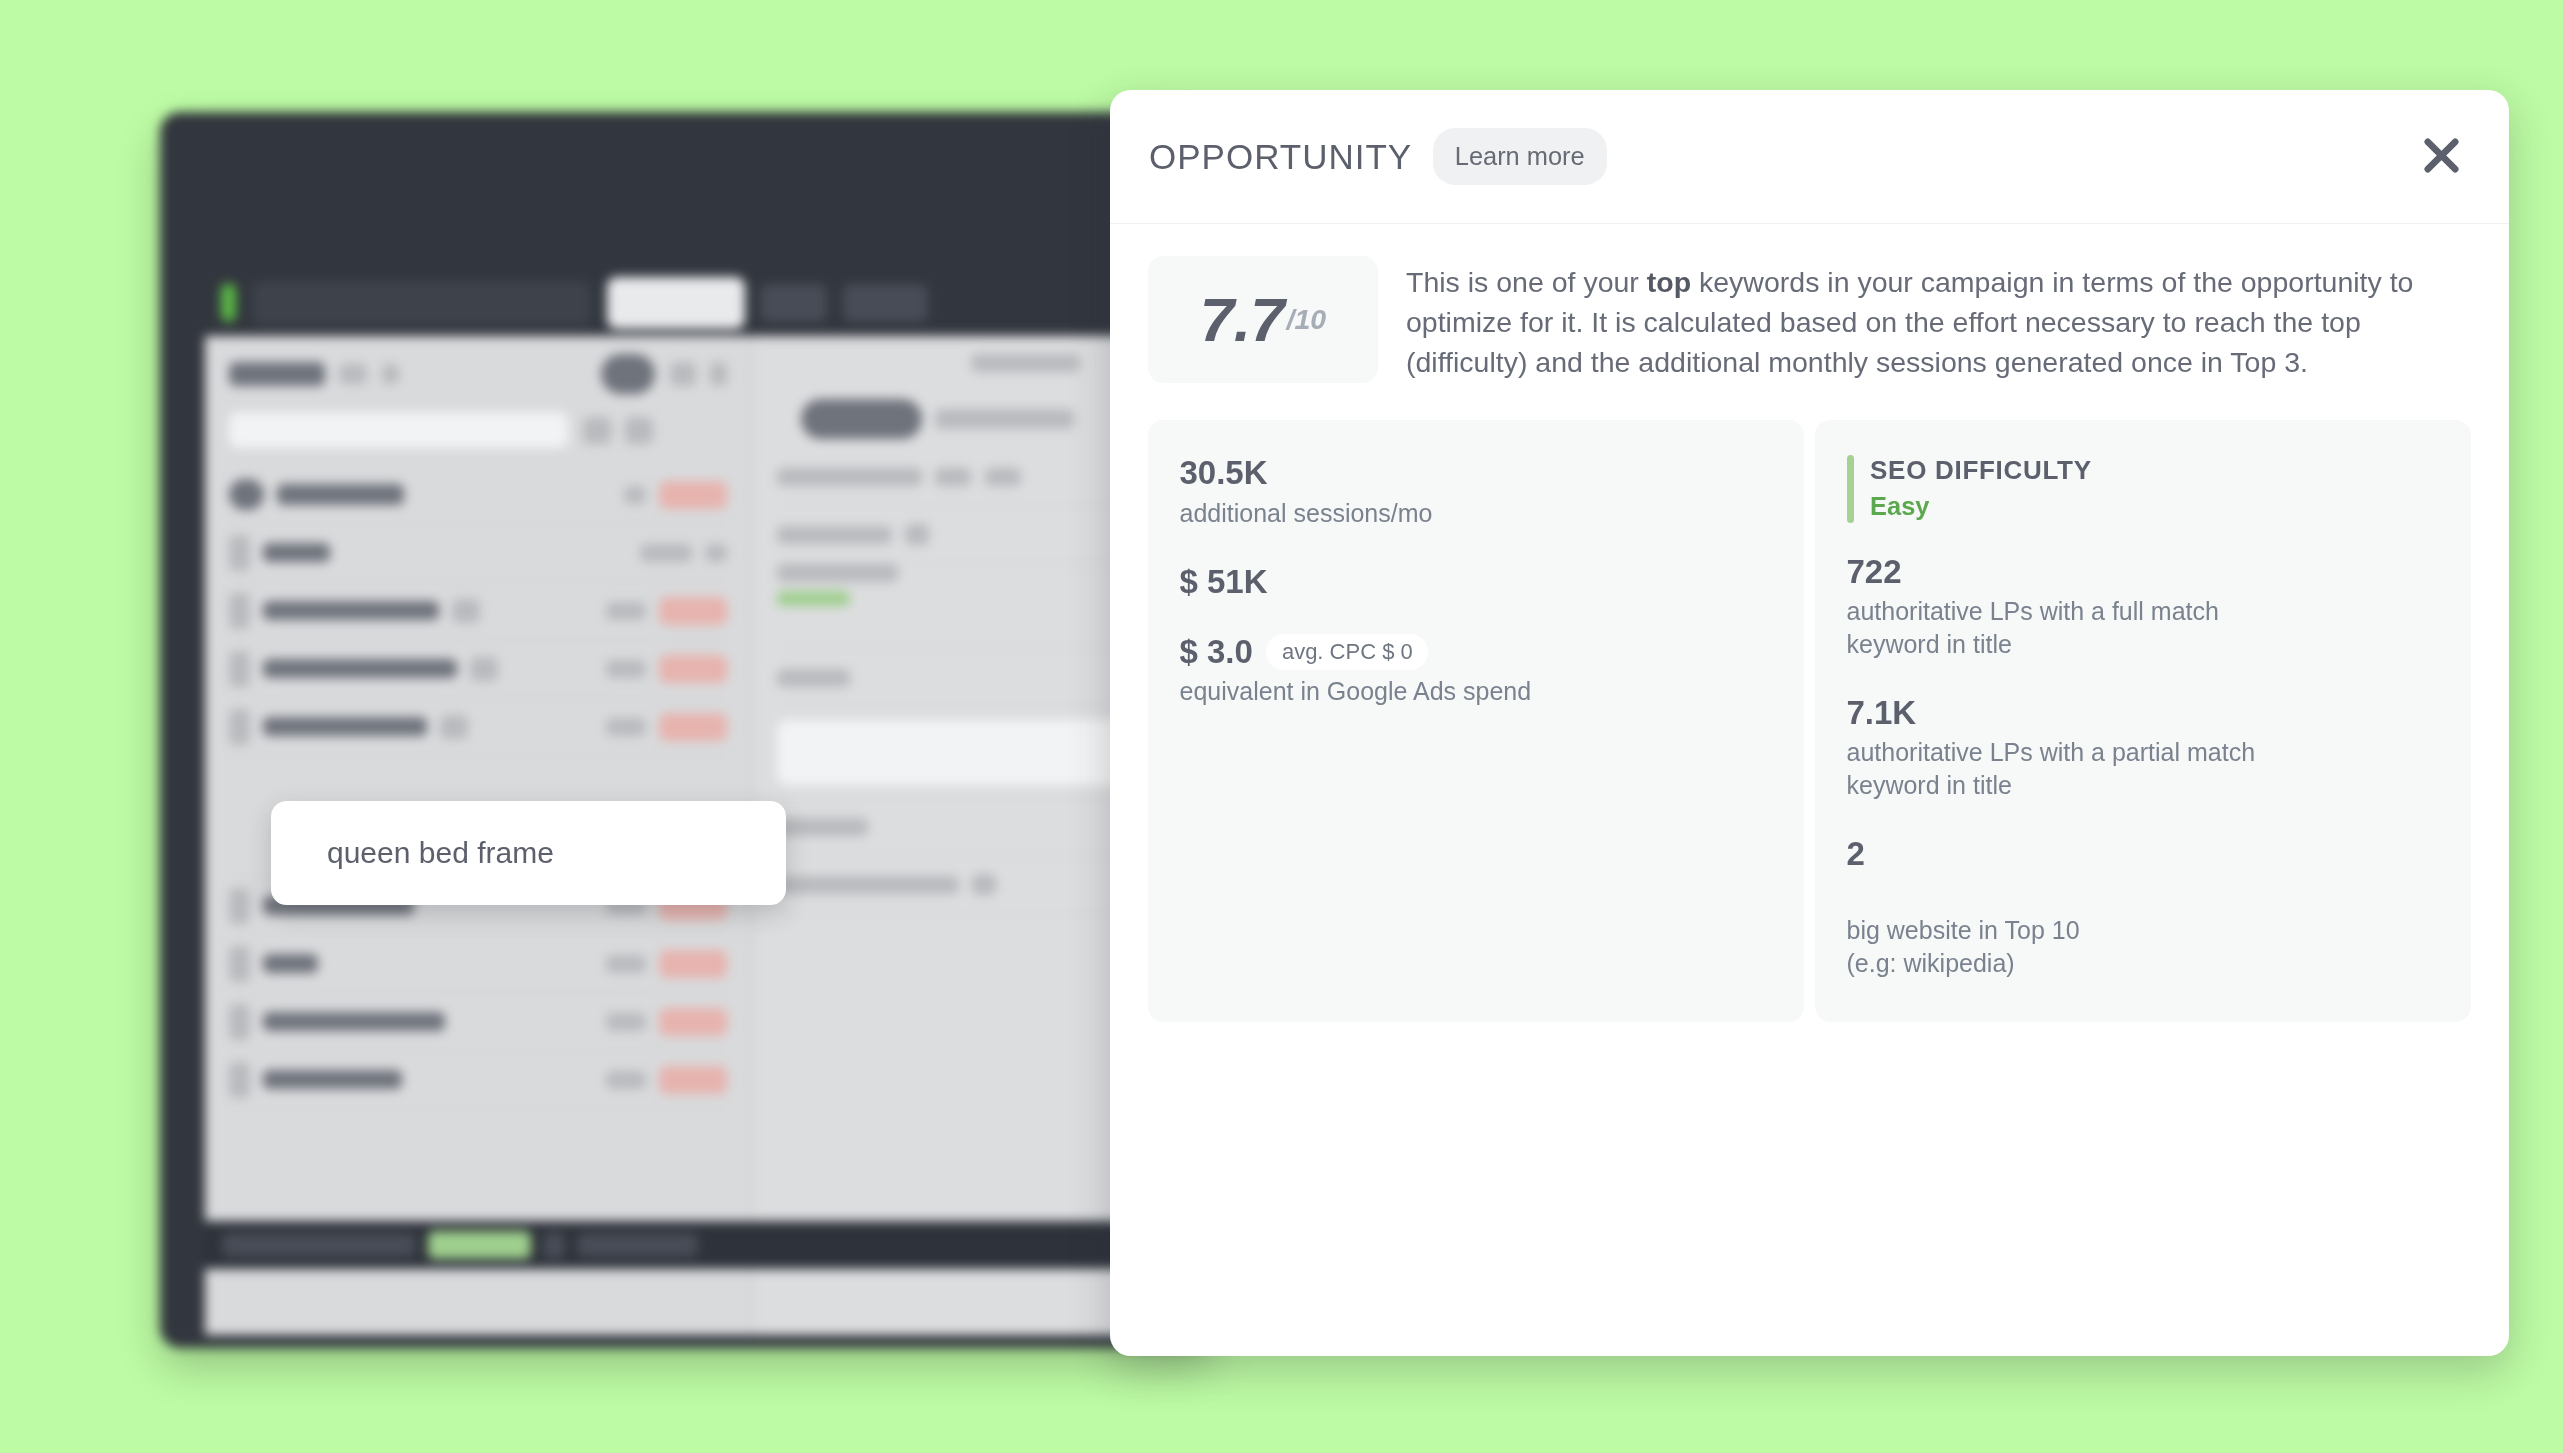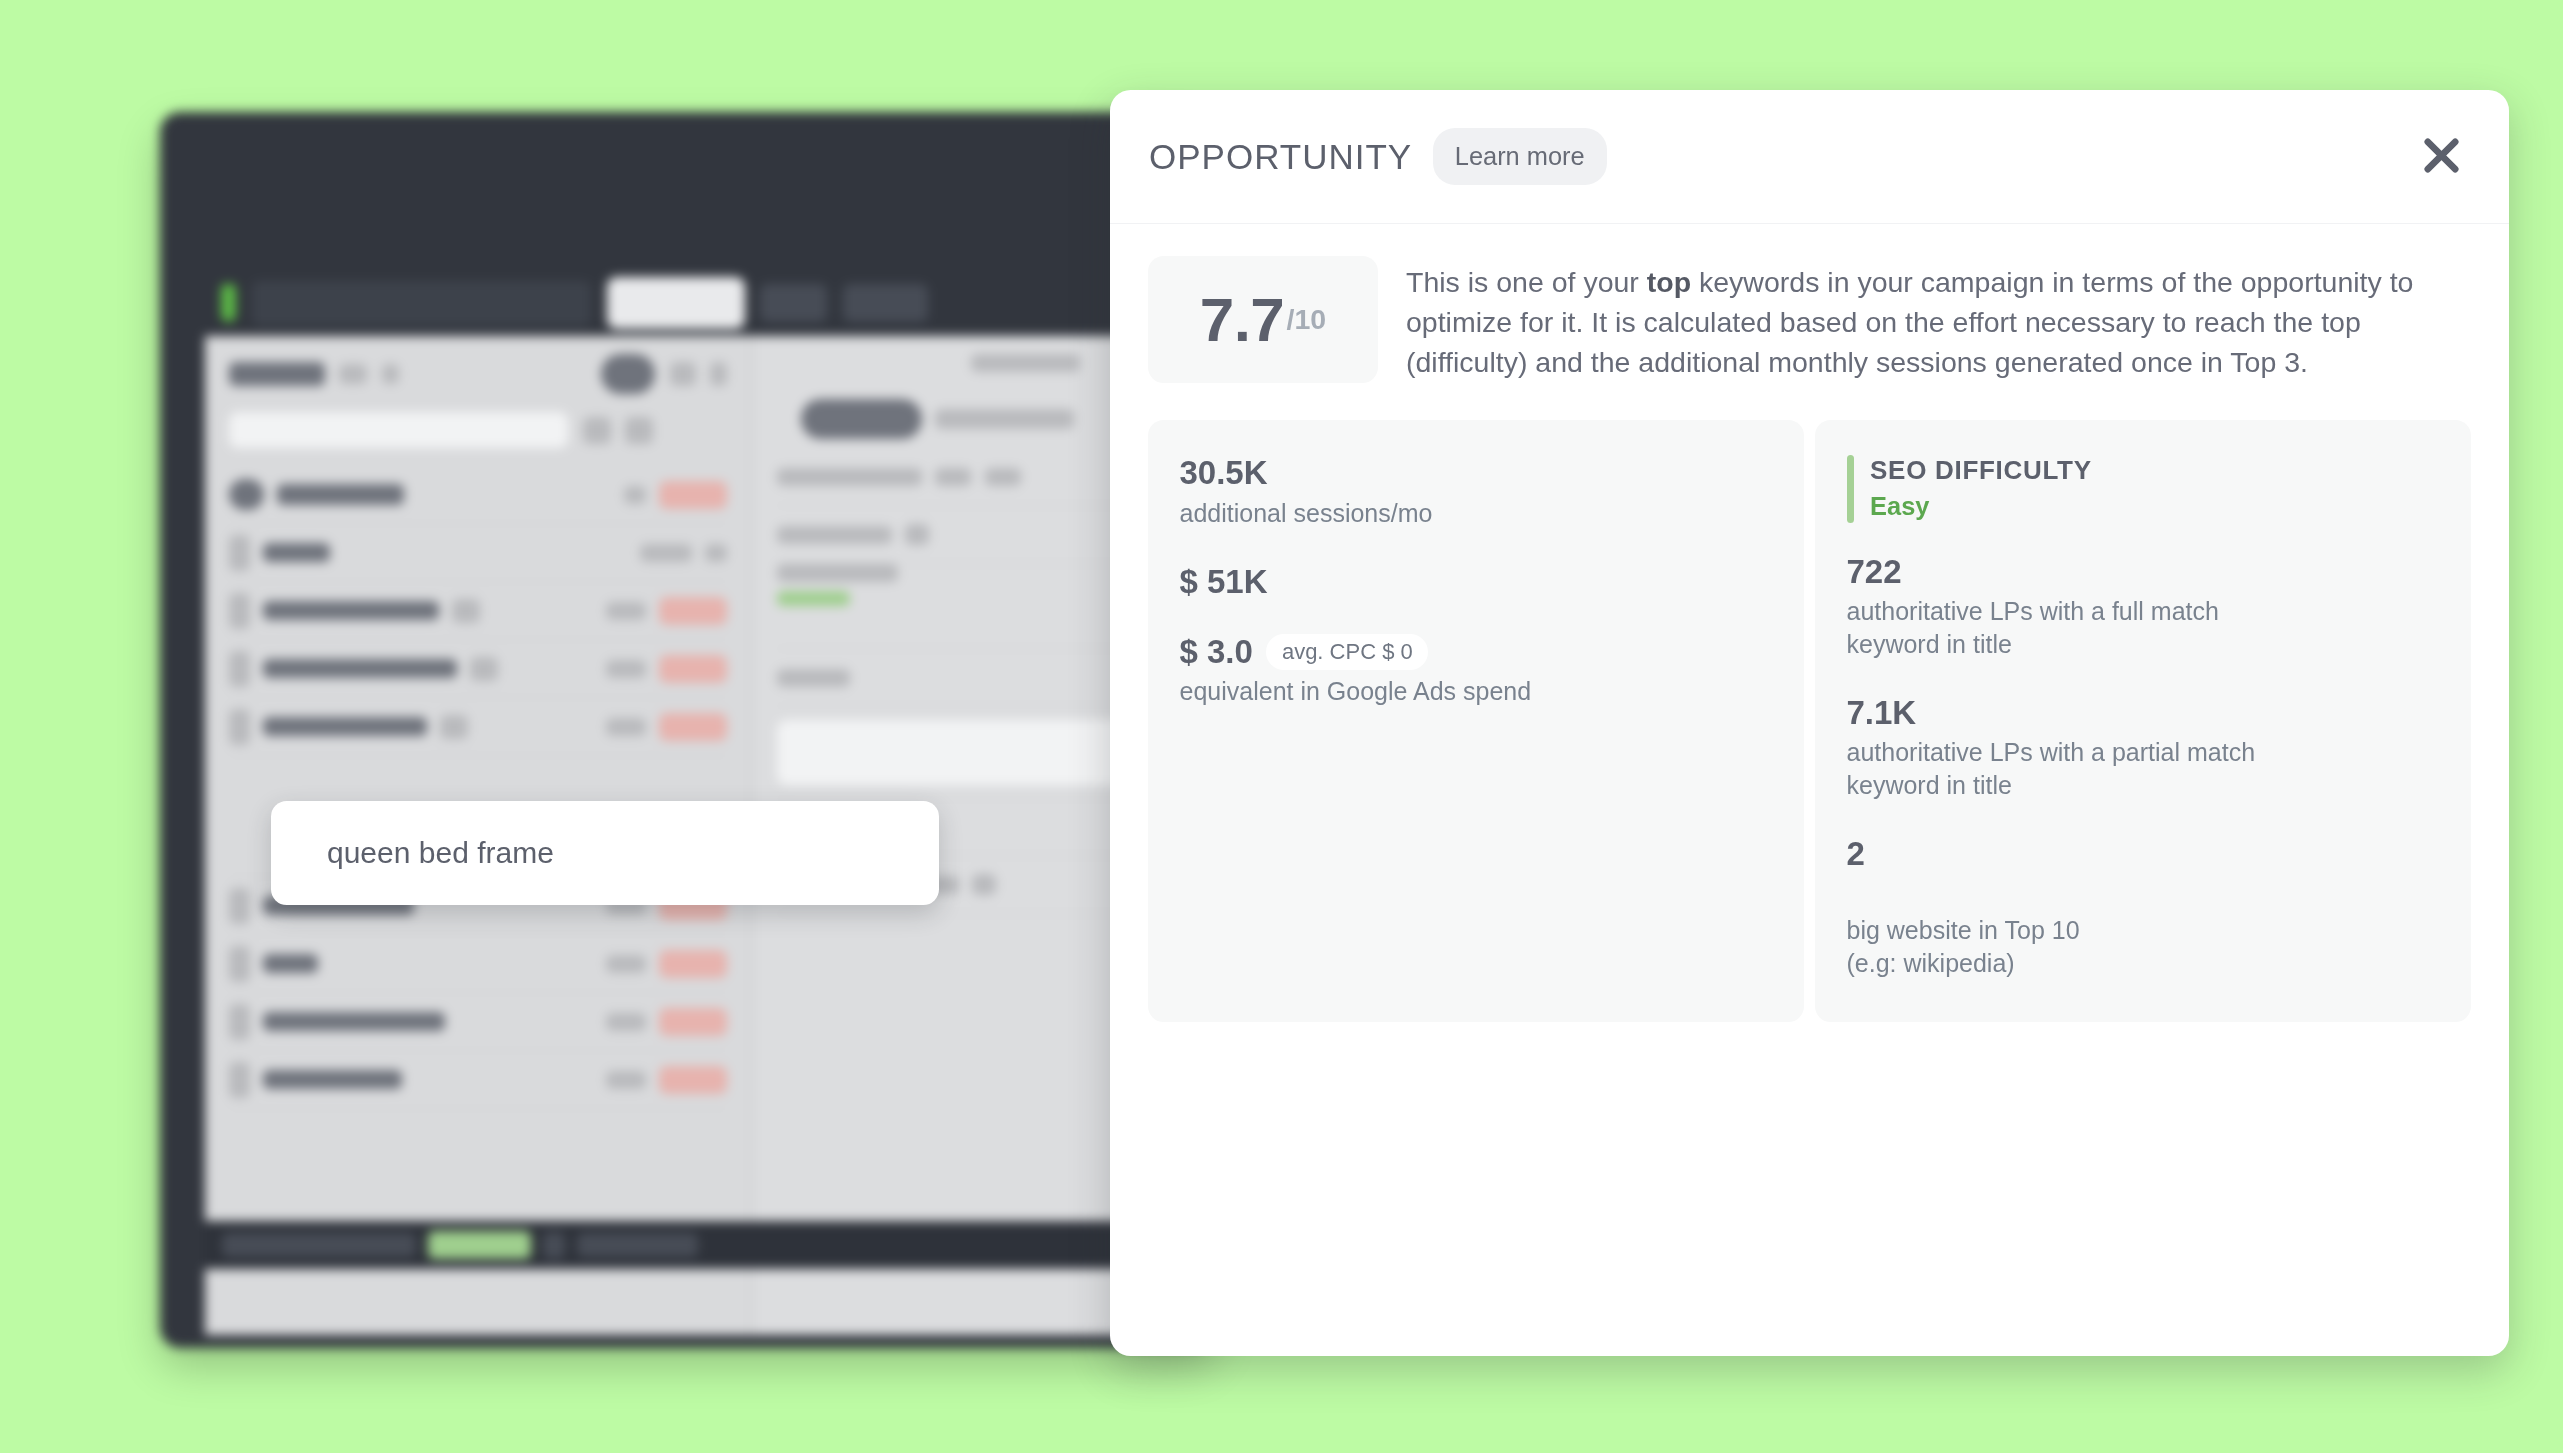--- a/index.html
+++ b/index.html
@@ -110,21 +110,21 @@
     background: #2e323a;
     display: flex; align-items: center; gap: 12px;
     padding: 0 17px;
   }
 
   
   .kw-tooltip {
     position: absolute;
     left: 271px;
     top: 801px;
-    width: 668px;
+    width: 515px;
     height: 104px;
     background: #ffffff;
     border-radius: 15.7px;
     display: flex;
     align-items: center;
     padding-left: 56px;
     box-shadow: 0 8.5px 24px rgba(40,44,52,0.20);
     z-index: 5;
   }
   .kw-tooltip-label {
@@ -187,20 +187,21 @@
     gap: 28px;
   }
   .score-box {
     width: 230px;
     background: #f7f8f8;
     border-radius: 15.7px;
     display: flex;
     align-items: center;
     justify-content: center;
     flex: none;
+    font-style: italic;
   }
   .score-value {
     font-size: 62px;
     font-weight: bold;
     color: #5c606c;
     letter-spacing: -0.6px;
   }
   .score-denom {
     font-size: 28.5px;
     font-weight: bold;

